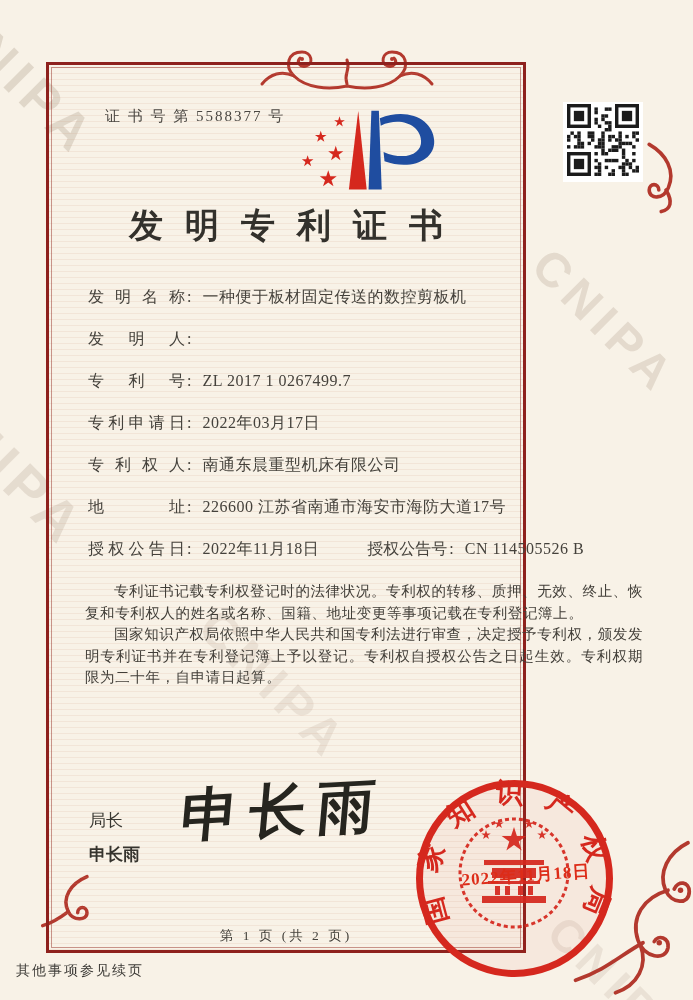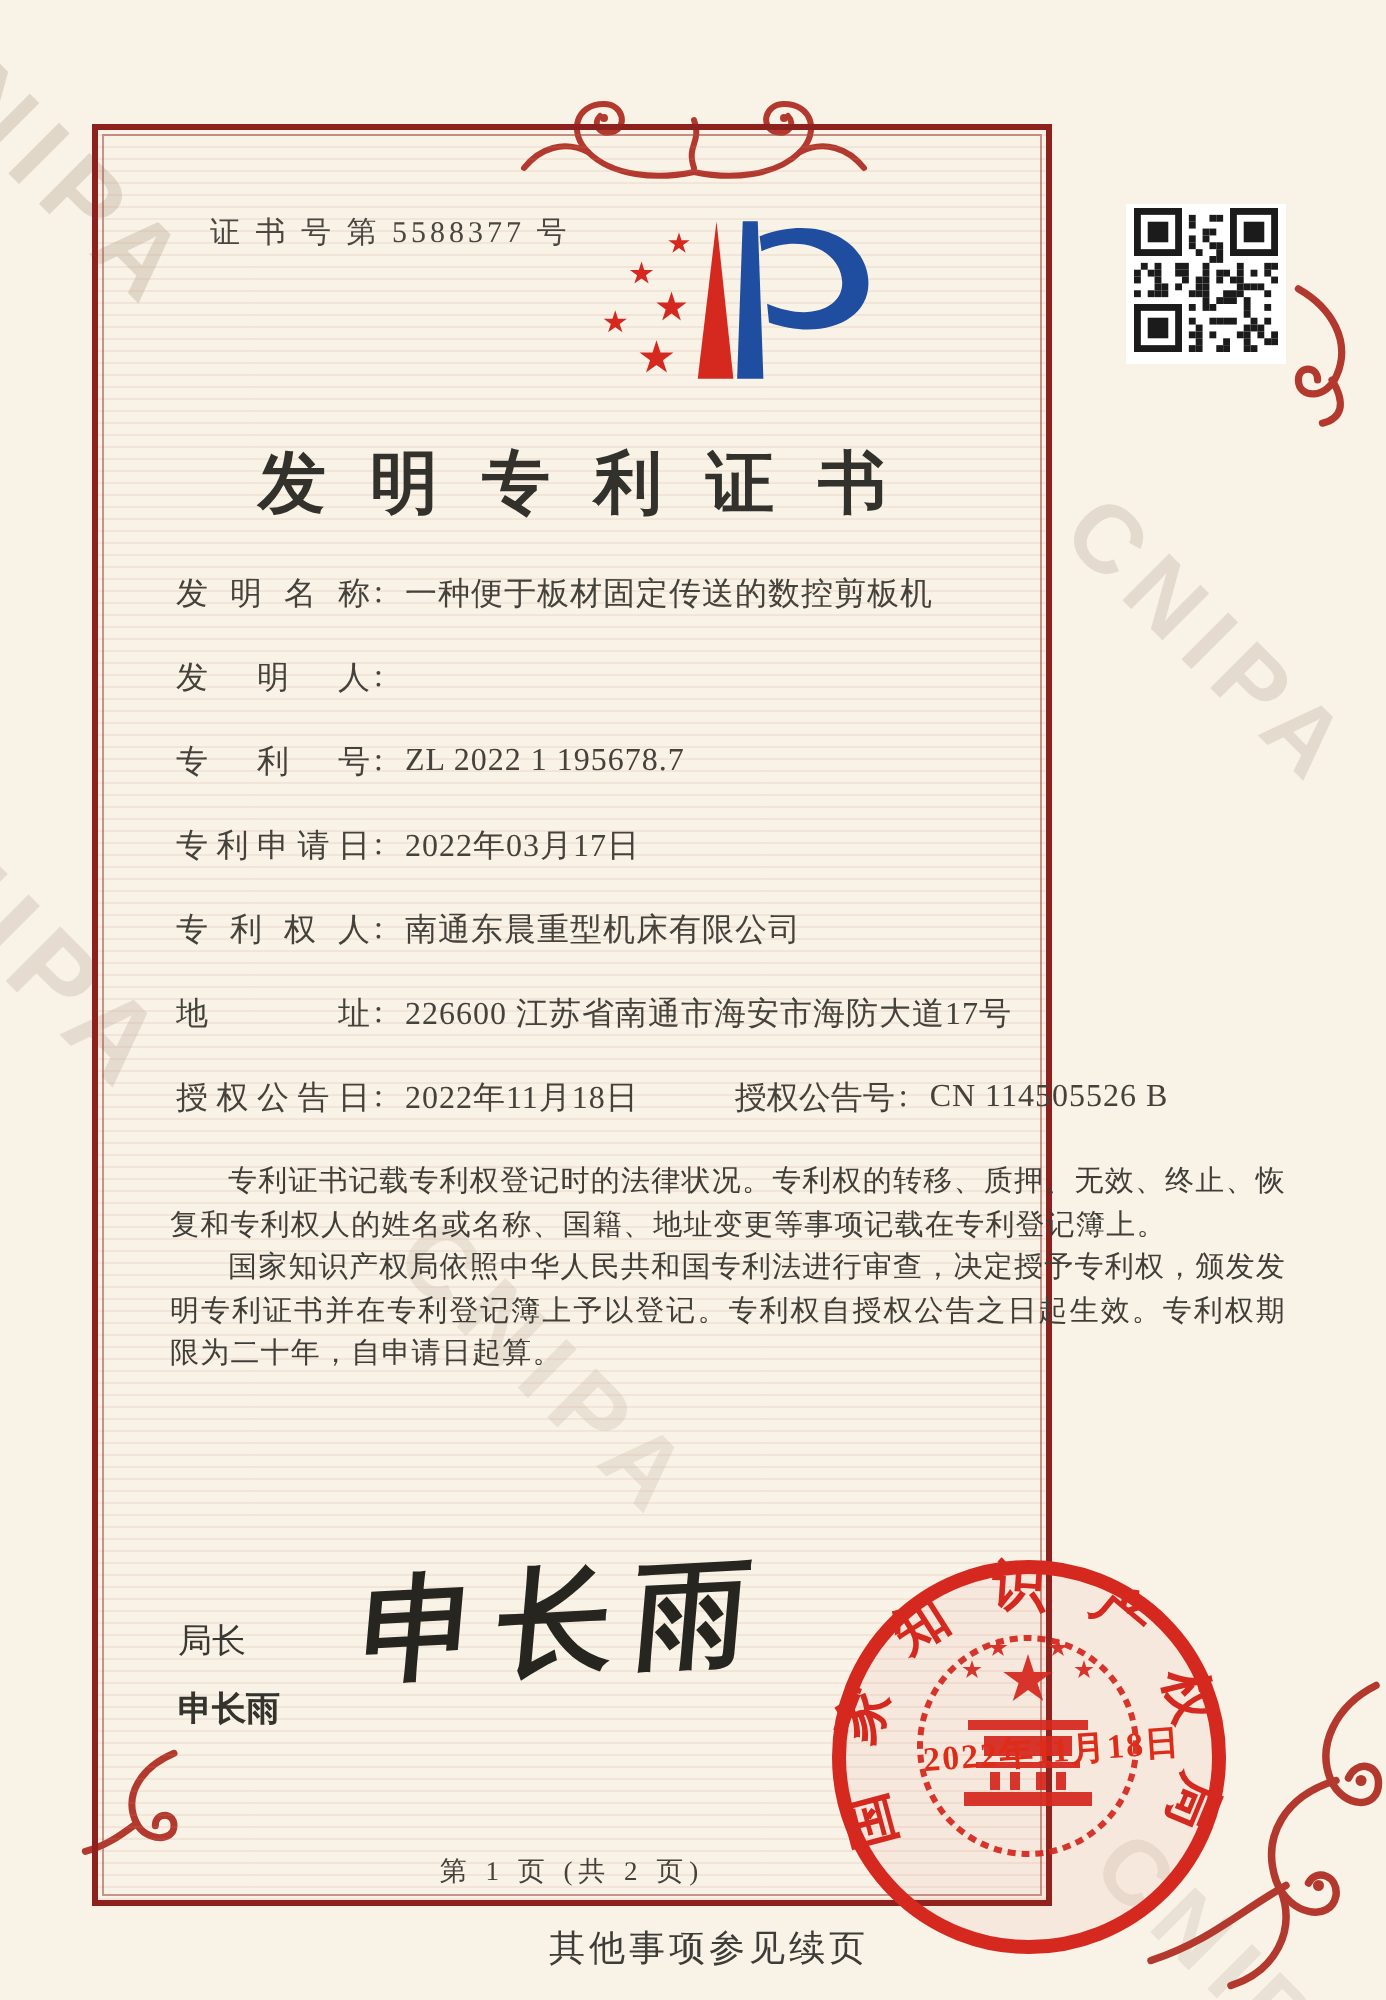--- a/index.html
+++ b/index.html
@@ -28,21 +28,21 @@
   }
   .orn{position:absolute;pointer-events:none;}
   .orn path{fill:none;stroke:#b3392e;stroke-width:3;stroke-linecap:round;}
   .orn circle{fill:#b3392e;}
   
   .cert-no{position:absolute;left:56px;top:42px;font-size:15px;letter-spacing:2px;color:#4a4742;}
   .logo{position:absolute;left:238px;top:39px;}
   .qr{position:absolute;left:514px;top:37px;width:80px;height:80px;background:#fff;
       display:flex;align-items:center;justify-content:center;}
   .title{
-    position:absolute;left:0;right:0;top:138px;margin:16px;text-align:center;
+    position:absolute;left:0;right:0;top:138px;margin:0;text-align:center;
     font-size:34px;font-weight:700;letter-spacing:22px;padding-left:22px;
     color:#33312c;
   }
   
   .fields{position:absolute;left:39px;top:211px;width:545px;}
   .frow{display:flex;align-items:center;height:42px;font-size:16px;color:#45423c;}
   .frow.first{}
   .f-label{display:inline-block;width:97px;text-align:justify;text-align-last:justify;}
   .f-colon{margin:0 11px 0 2px;}
   .f-value{letter-spacing:.5px;}
@@ -67,22 +67,22 @@
     position:absolute;left:428px;top:864px;width:196px;text-align:center;
     font-size:17px;font-weight:700;color:#dd2c18;letter-spacing:1px;
     transform:rotate(-4deg);
   }
   
   .page-info{
     position:absolute;left:0;right:0;top:862px;text-align:center;
     font-size:13.5px;letter-spacing:3px;color:#45423c;
   }
   .cont-note{
-    position:absolute;left:16px;right:0;top:962px;text-align:center;
-    font-size:18px;letter-spacing:2px;color:#3e3c38;
+    position:absolute;left:16px;right:0;top:962px;text-align:left;
+    font-size:14px;letter-spacing:2px;color:#3e3c38;
   }
 </style>
 </head>
 <body>
 
 <div class="page">
 
   <span class="wm" style="left:-28px;top:-12px;font-size:52px;transform:rotate(45deg);">CNIPA</span>
   <span class="wm" style="left:560px;top:238px;font-size:48px;color:rgba(170,152,132,.26);transform:rotate(45deg);">CNIPA</span>
   <span class="wm" style="left:-46px;top:368px;font-size:56px;color:rgba(170,152,132,.24);transform:rotate(45deg);">CNIPA</span>
@@ -267,21 +267,21 @@
           <span class="f-colon">:</span>
         <span class="f-value">一种便于板材固定传送的数控剪板机</span>
       </div>
       <div class="frow">
         <span class="f-label">发明人</span>
           <span class="f-colon">:</span>
       </div>
       <div class="frow">
         <span class="f-label">专利号</span>
           <span class="f-colon">:</span>
-        <span class="f-value">ZL 2022 1 195678.7</span>
+        <span class="f-value">ZL 2017 1 0267499.7</span>
       </div>
       <div class="frow">
         <span class="f-label">专利申请日</span>
           <span class="f-colon">:</span>
         <span class="f-value">2022年03月17日</span>
       </div>
       <div class="frow">
         <span class="f-label">专利权人</span>
           <span class="f-colon">:</span>
         <span class="f-value">南通东晨重型机床有限公司</span>

